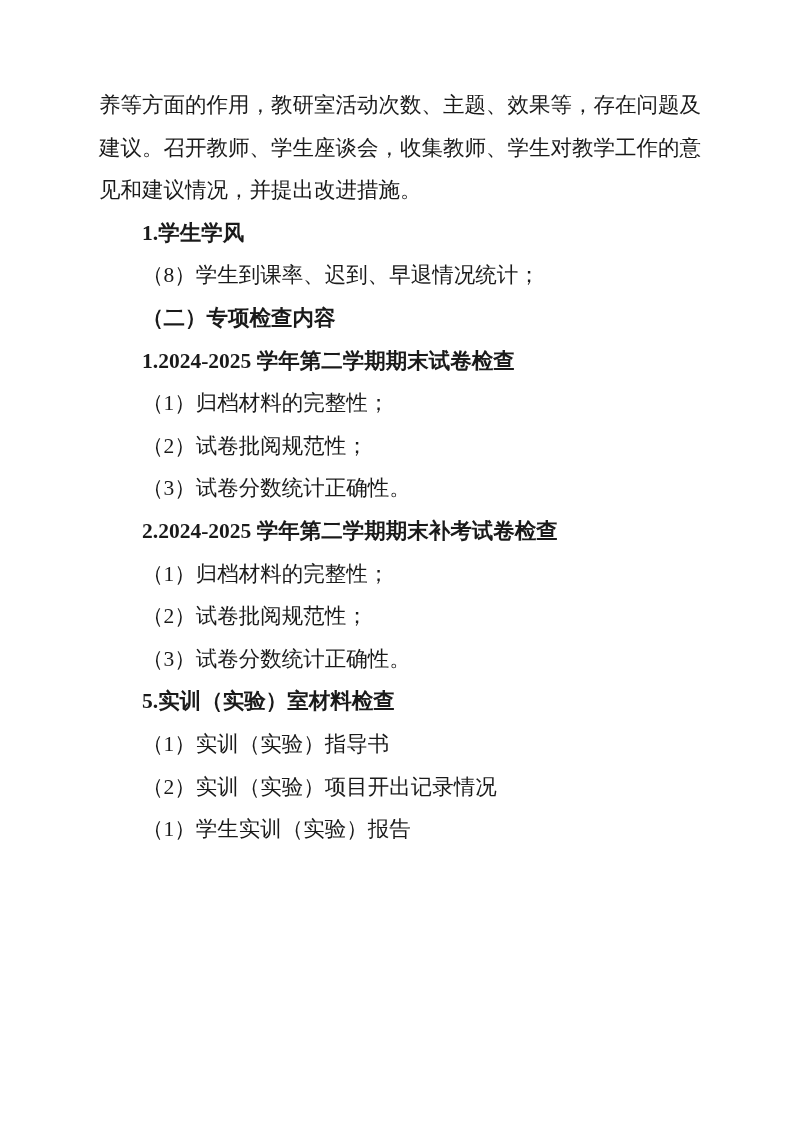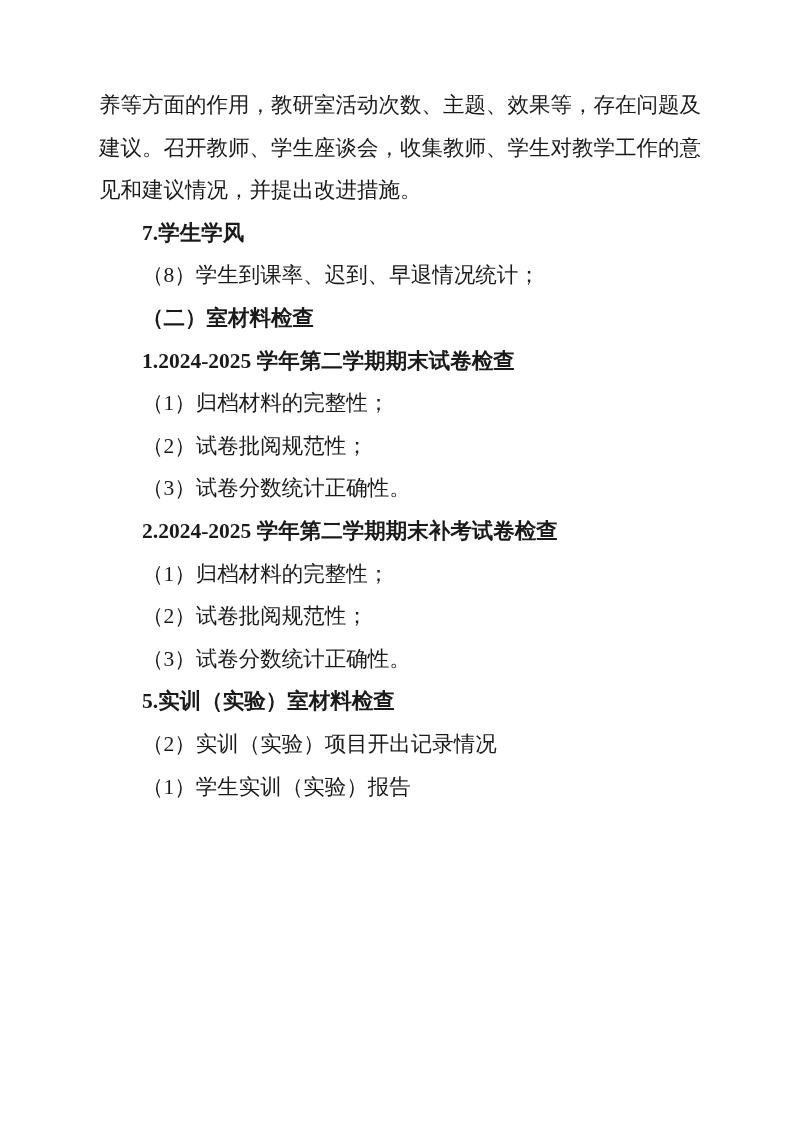--- a/index.html
+++ b/index.html
@@ -36,28 +36,29 @@
   .doc-body p.bold {
     font-weight: bold;
   }
 </style>
 </head>
 <body style="background: rgb(255, 255, 255);">
 
 <div class="page">
   <div class="doc-body" style="color: rgb(26, 26, 26);">
       <p>养等方面的作用，教研室活动次数、主题、效果等，存在问题及建议。召开教师、学生座谈会，收集教师、学生对教学工作的意见和建议情况，并提出改进措施。</p>
-      <p class="bold indent">7.学生学风</p>
+      <p class="bold indent">1.学生学风</p>
       <p class="indent">（8）学生到课率、迟到、早退情况统计；</p>
-      <p class="bold indent">（二）室材料检查</p>
+      <p class="bold indent">（二）专项检查内容</p>
       <p class="bold indent">1.2024-2025 学年第二学期期末试卷检查</p>
       <p class="indent">（1）归档材料的完整性；</p>
       <p class="indent">（2）试卷批阅规范性；</p>
       <p class="indent">（3）试卷分数统计正确性。</p>
       <p class="bold indent">2.2024-2025 学年第二学期期末补考试卷检查</p>
       <p class="indent">（1）归档材料的完整性；</p>
       <p class="indent">（2）试卷批阅规范性；</p>
       <p class="indent">（3）试卷分数统计正确性。</p>
       <p class="bold indent">5.实训（实验）室材料检查</p>
+      <p class="indent">（1）实训（实验）指导书</p>
       <p class="indent">（2）实训（实验）项目开出记录情况</p>
       <p class="indent">（1）学生实训（实验）报告</p>
     </div>
 </div>
 
 </body></html>

